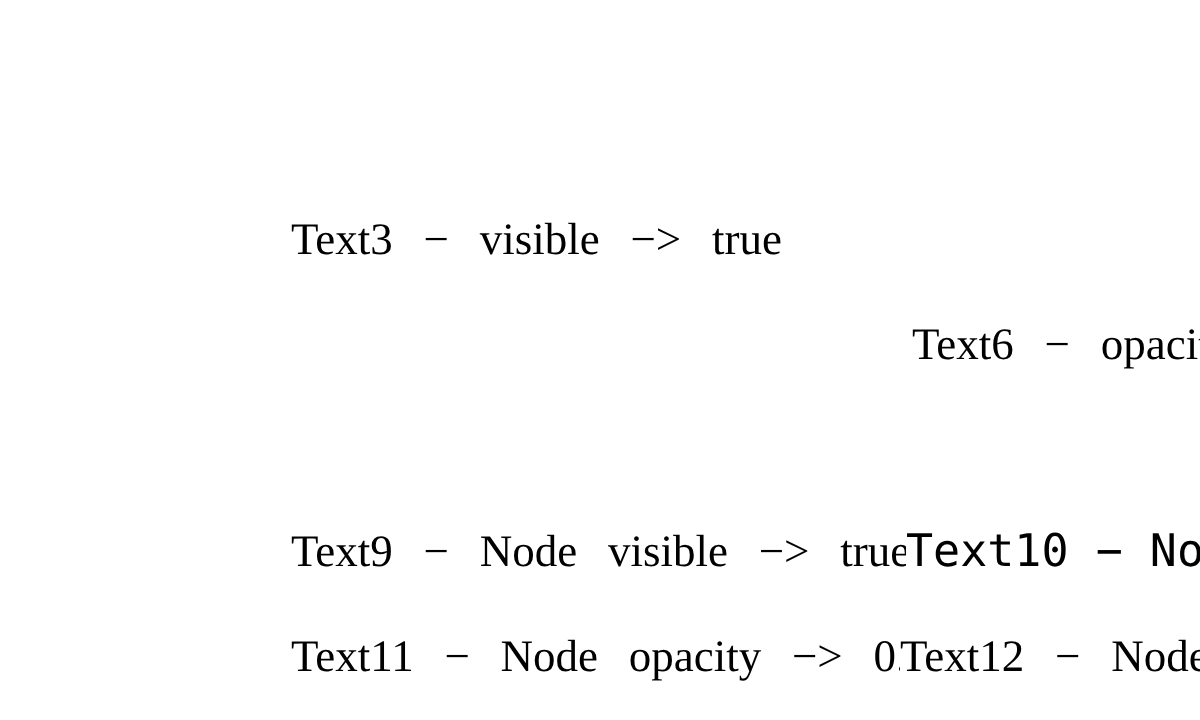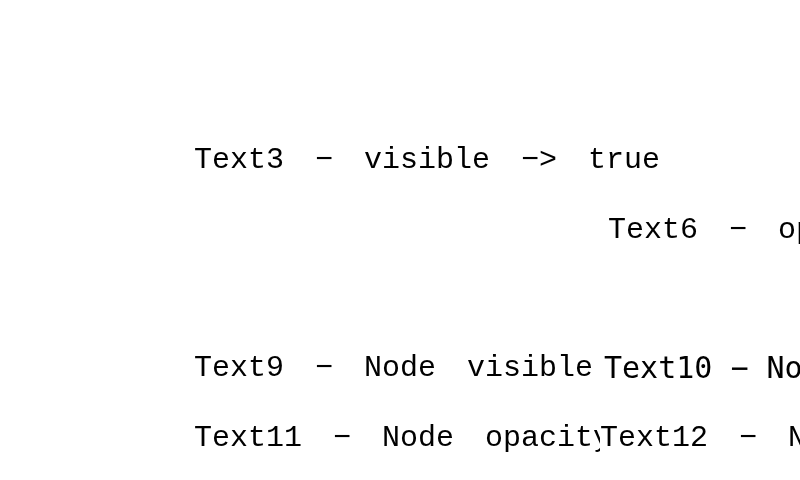--- a/index.html
+++ b/index.html
@@ -9,21 +9,21 @@
   }
   #screen {
     position: relative;
     width: 800px;
     height: 480px;
     background: #ffffff;
     overflow: hidden;
   }
   .label {
     position: absolute;
-    font-family: Liberation Mono, monospace;
+    font-family: Liberation Serif, serif;
     font-size: 30px;
     line-height: 30px;
     color: #000000;
     white-space: nowrap;
     word-spacing: 13px;
   }
   .label.mono {
     font-family: "DejaVu Sans Mono", monospace;
     word-spacing: 0;
   }

